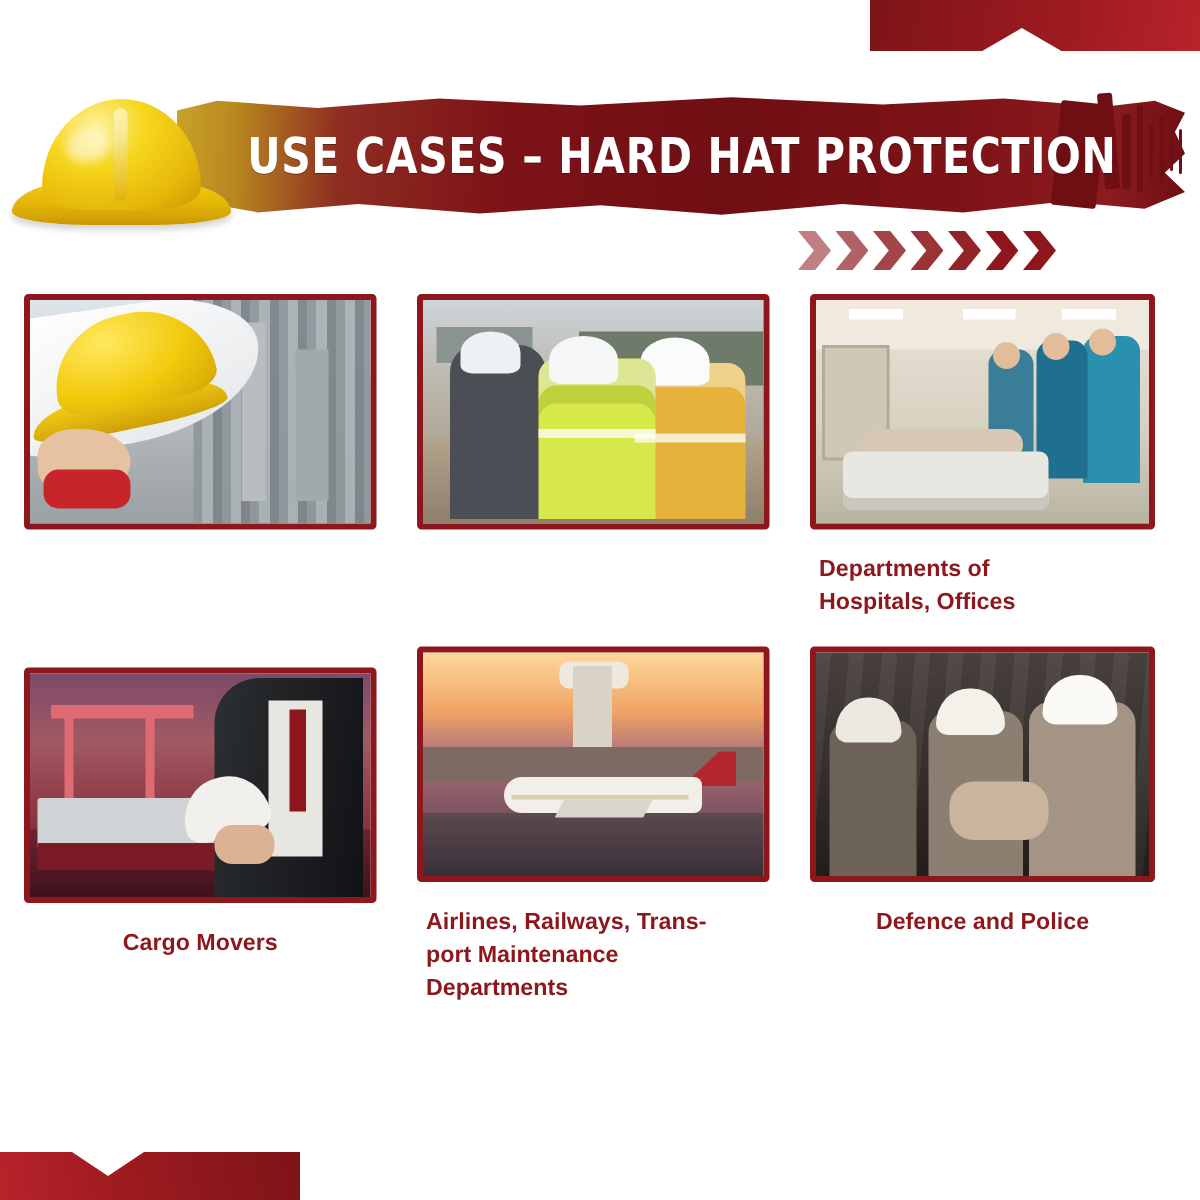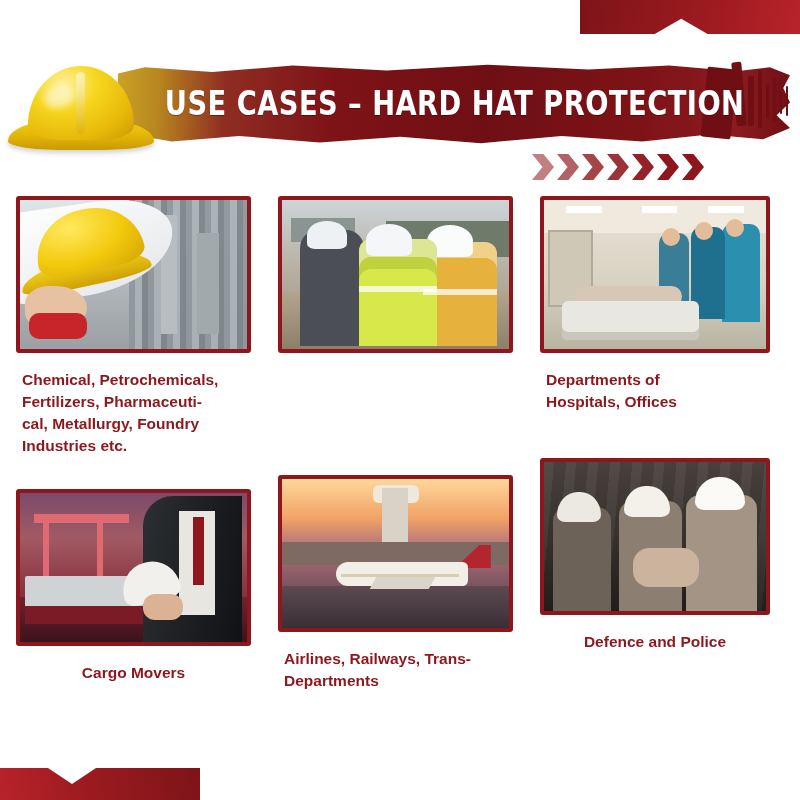--- a/index.html
+++ b/index.html
@@ -314,26 +314,20 @@
         <div class="ph pipes"></div>
         <div class="ph tower"></div>
         <div class="ph tower2"></div>
         <div class="ph sleeve"></div>
         <div class="ph hatbrim"></div>
         <div class="ph hat"></div>
         <div class="ph hand"></div>
         <div class="ph glove"></div>
       </div>
     </div>
-    <div class="caption left">
-      <div>Chemical, Petrochemicals,</div>
-      <div>Fertilizers, Pharmaceuti-</div>
-      <div>cal, Metallurgy, Foundry</div>
-      <div>Industries etc.</div>
-    </div>
   </div>
 
   <div class="card card-2">
     <div class="thumb">
       <div class="p2 ph" style="left:0;top:0;width:100%;height:100%">
         <div class="ph container2"></div>
         <div class="ph container"></div>
         <div class="ph ground"></div>
         <div class="ph w1"></div>
         <div class="ph w1h"></div>
@@ -401,25 +395,26 @@
         <div class="ph terminal"></div>
         <div class="ph apron"></div>
         <div class="ph planetail"></div>
         <div class="ph plane"></div>
         <div class="ph wing"></div>
         <div class="ph stripe2" style="left:26%;top:64%;width:52%"></div>
       </div>
     </div>
     <div class="caption left">
       <div>Airlines, Railways, Trans-</div>
+      <div>port Maintenance</div>
       <div>Departments</div>
     </div>
   </div>
 
-  <div class="card card-6 row2" style="margin-top:1px">
+  <div class="card card-6 row2" style="margin-top:18px">
     <div class="thumb">
       <div class="p6 ph" style="left:0;top:0;width:100%;height:100%">
         <div class="ph wall"></div>
         <div class="ph r3"></div>
         <div class="ph r3h"></div>
         <div class="ph r1"></div>
         <div class="ph r1h"></div>
         <div class="ph r2"></div>
         <div class="ph r2h"></div>
         <div class="ph child"></div>

